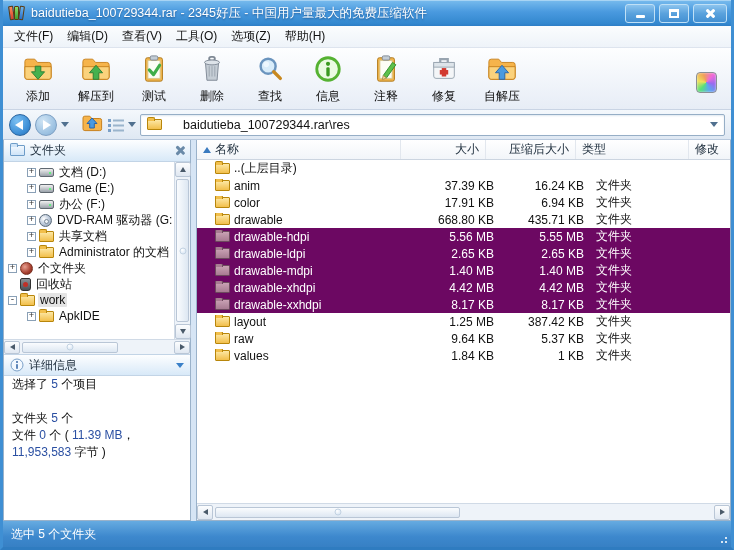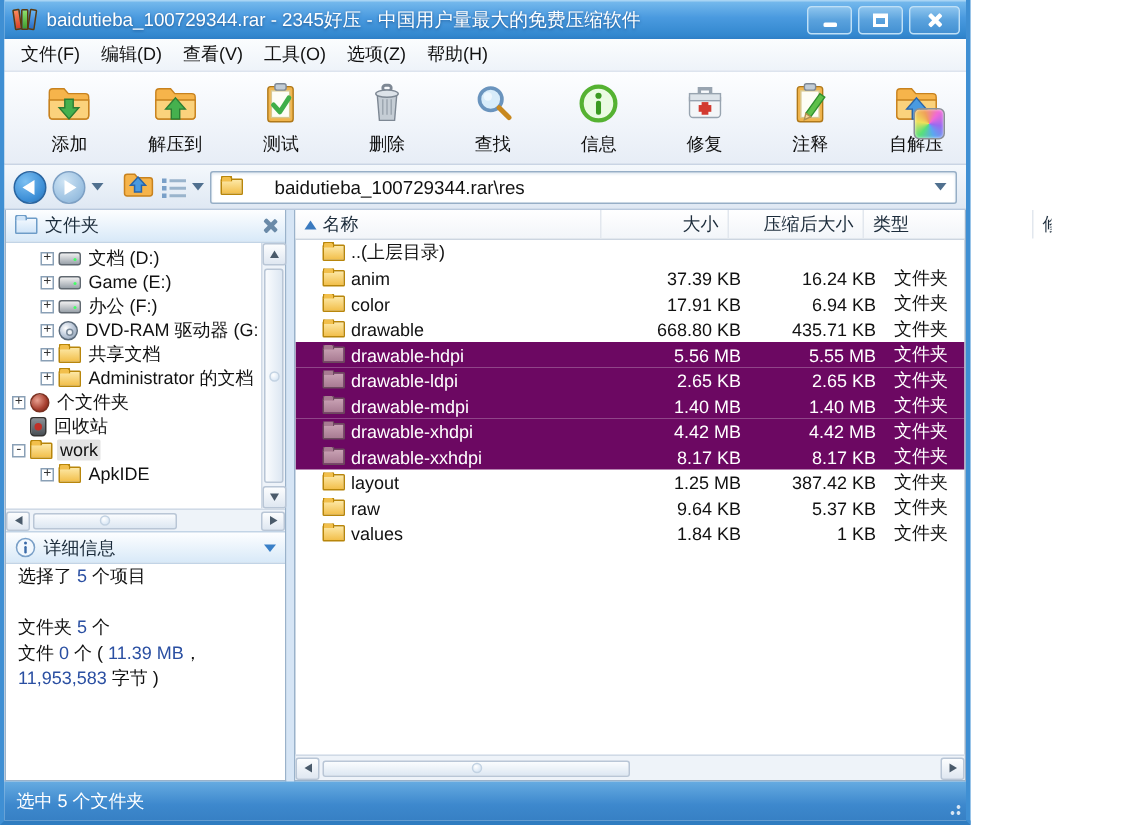--- a/index.html
+++ b/index.html
@@ -1,19 +1,19 @@
 <!DOCTYPE html>
 <html><head>
 <meta charset="utf-8">
 <style>
   * { margin:0; padding:0; box-sizing:border-box; }
   html,body { width:750px; height:550px; overflow:hidden; }
   body { font-family:"Liberation Sans","DejaVu Sans",sans-serif; font-size:12px; color:#111; }
 
-  .window { width:647px; height:550px; display:flex; flex-direction:column;
+  .window { width:734px; height:550px; display:flex; flex-direction:column;
             border-left:3px solid #3f8fd3; border-right:3px solid #3f8fd3; border-bottom:3px solid #2f7cc0;
             background:#eef3f9; }
 
   
   .titlebar { height:26px; flex:0 0 26px; display:flex; align-items:center; padding:0 4px 0 6px;
               background:linear-gradient(#79bcee,#4a9adf 45%,#3388cf 90%,#2e7ec6);
               box-shadow:inset 0 1px 0 #a8d4f4; }
   .app-icon { width:17px; height:15px; margin-right:5px; position:relative; flex:0 0 17px; }
   .app-icon .b1,.app-icon .b2,.app-icon .b3 { position:absolute; width:5px; height:14px; border-radius:1px; border:1px solid #5a3a10; }
   .app-icon .b1 { left:0;  background:linear-gradient(#ff8a5a,#d8402a); transform:rotate(-8deg); }
@@ -30,22 +30,22 @@
   .glyph-x { position:relative; width:11px; height:11px; }
   .glyph-x::before,.glyph-x::after { content:""; position:absolute; left:4.5px; top:0; width:3px; height:11px; background:#fff; border-radius:1px; }
   .glyph-x::before { transform:rotate(45deg); } .glyph-x::after { transform:rotate(-45deg); }
 
   
   .menubar { height:22px; flex:0 0 22px; display:flex; align-items:center; background:linear-gradient(#fbfdfe,#eef3f9);
              border-bottom:1px solid #dde4ee; padding-left:4px; }
   .menu-item { padding:18px 7px; color:#111; cursor:default; }
 
   
-  .toolbar { height:62px; flex:0 0 62px; display:flex; align-items:flex-start; gap:16px;
-             background:linear-gradient(#fdfeff,#e7edf6); border-bottom:1px solid #c9d4e4; padding:3px 6px 0 16px; position:relative;justify-content:space-between; }
+  .toolbar { height:62px; flex:0 0 62px; display:flex; align-items:flex-start; gap:0;
+             background:linear-gradient(#fdfeff,#e7edf6); border-bottom:1px solid #c9d4e4; padding:3px 6px 0 6px; position:relative; }
   .tbtn { width:58px; height:56px; display:flex; flex-direction:column; align-items:center; justify-content:flex-start;
           border-radius:3px; padding-top:2px; cursor:default; }
   .tbtn .ticon { width:32px; height:32px; display:flex; align-items:center; justify-content:center; }
   .tbtn .tlabel { margin-top:3px; font-size:12px; color:#111; white-space:nowrap; }
   .skin-btn { position:absolute; right:14px; top:24px; width:21px; height:21px; border-radius:4px; border:1px solid #8a8f96;
               background:conic-gradient(from 40deg,#f06ad8,#9a6af0,#5aa8f0,#58e07a,#f0e05a,#f0a05a,#f06ad8);
               box-shadow:inset 0 0 2px rgba(255,255,255,.8); }
 
   
   .navbar { height:30px; flex:0 0 30px; display:flex; align-items:center; gap:4px;
@@ -246,40 +246,40 @@
             <circle cx="16" cy="16" r="12" fill="#eafbe2" stroke="#55b232" stroke-width="3"></circle>
             <circle cx="16" cy="10.5" r="2.2" fill="#3a9a20"></circle>
             <rect x="14.2" y="14" width="3.6" height="10" rx="1.5" fill="#3a9a20"></rect>
           </svg>
       </span>
       <span class="tlabel">信息</span>
     </div>
     <div class="tbtn">
       <span class="ticon">
         <svg width="30" height="30" viewBox="0 0 32 32">
+            <rect x="7" y="4" width="18" height="25" rx="2" fill="#f0b54e" stroke="#b07818"></rect>
+            <rect x="9.5" y="7" width="13" height="19" fill="#fdfdf6" stroke="#d8c890"></rect>
+            <rect x="12" y="2" width="8" height="4.5" rx="1.5" fill="#c2ccd6" stroke="#7e8894"></rect>
+            <polygon points="13,23 23,9 26.5,11.5 16.5,25.5" fill="#5ec04a" stroke="#2f8f2f"></polygon>
+            <polygon points="13,23 16.5,25.5 12,27.5" fill="#f4d8a0" stroke="#b09050"></polygon>
+          </svg>
+      </span>
+      <span class="tlabel">注释</span>
+    </div>
+    <div class="tbtn">
+      <span class="ticon">
+        <svg width="30" height="30" viewBox="0 0 32 32">
             <path d="M12 9 v-3.5 h8 V9" fill="none" stroke="#98a4b0" stroke-width="2.4"></path>
             <rect x="5" y="9" width="22" height="17" rx="2.5" fill="#f4f6f8" stroke="#98a4b0"></rect>
             <rect x="5" y="9" width="22" height="5" fill="#dde4ea" stroke="#98a4b0"></rect>
             <rect x="13.6" y="15" width="4.8" height="9" fill="#d23a30"></rect>
             <rect x="11.5" y="17.1" width="9" height="4.8" fill="#d23a30"></rect>
           </svg>
       </span>
       <span class="tlabel">修复</span>
-    </div>
-    <div class="tbtn">
-      <span class="ticon">
-        <svg width="30" height="30" viewBox="0 0 32 32">
-            <rect x="7" y="4" width="18" height="25" rx="2" fill="#f0b54e" stroke="#b07818"></rect>
-            <rect x="9.5" y="7" width="13" height="19" fill="#fdfdf6" stroke="#d8c890"></rect>
-            <rect x="12" y="2" width="8" height="4.5" rx="1.5" fill="#c2ccd6" stroke="#7e8894"></rect>
-            <polygon points="13,23 23,9 26.5,11.5 16.5,25.5" fill="#5ec04a" stroke="#2f8f2f"></polygon>
-            <polygon points="13,23 16.5,25.5 12,27.5" fill="#f4d8a0" stroke="#b09050"></polygon>
-          </svg>
-      </span>
-      <span class="tlabel">注释</span>
     </div>
     <div class="tbtn">
       <span class="ticon">
         <svg width="30" height="30" viewBox="0 0 32 32">
             <path d="M2 8 q0-2.5 2.5-2.5 h8 l3 3.5 h12 q2.5 0 2.5 2.5 v13 q0 2.5-2.5 2.5 h-23 Q2 27 2 24.5 z" fill="#f6b44b" stroke="#c8821e"></path>
             <path d="M2 13.5 h28 v11 q0 2.5-2.5 2.5 h-23 Q2 27 2 24.5 z" fill="#fbd27c" stroke="#c8821e"></path>
             <polygon points="16,12 23,20 19,20 19,27 13,27 13,20 9,20" fill="#4a9ae0" stroke="#2a64a8"></polygon>
           </svg>
       </span>
       <span class="tlabel">自解压</span>

